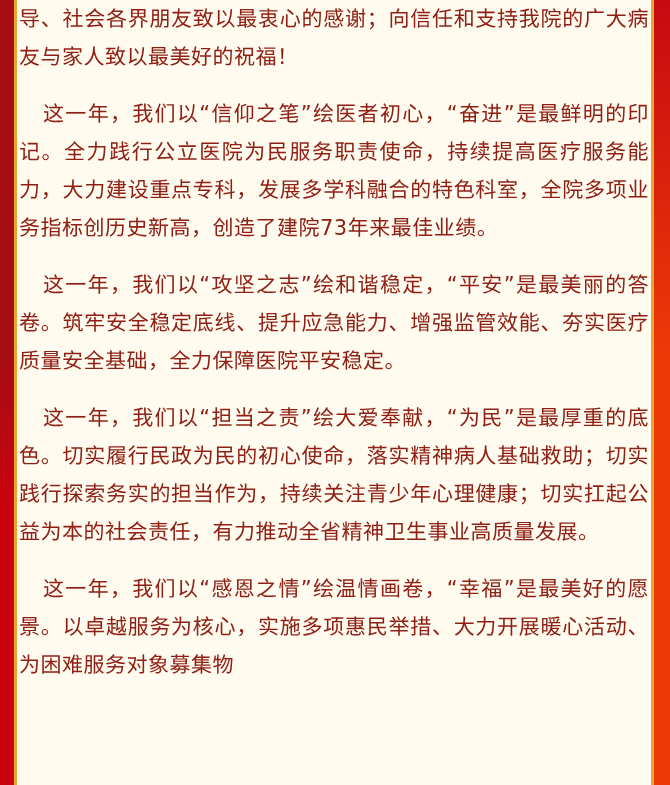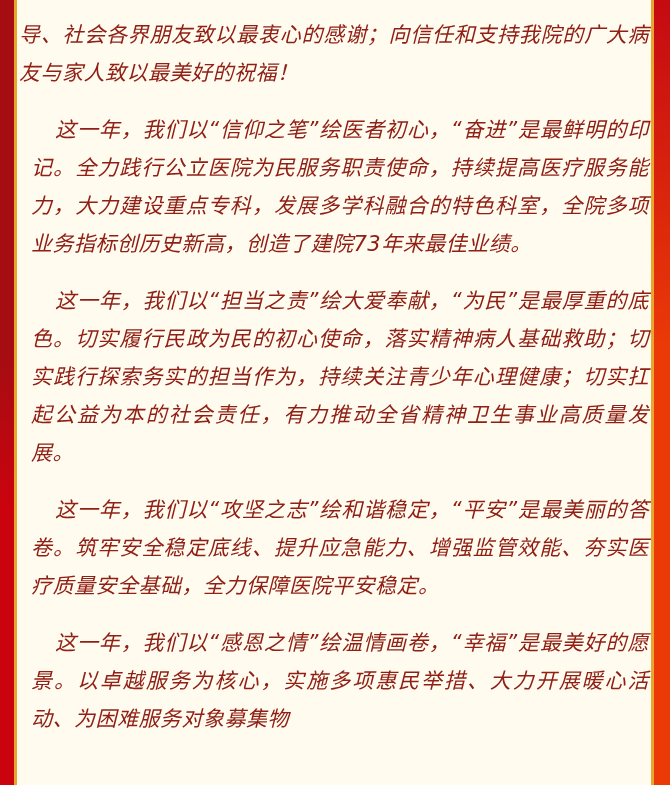--- a/index.html
+++ b/index.html
@@ -35,44 +35,42 @@
     border-right: 3px solid var(--gold-trim);
   }
   .border-strip.right {
     width: 19px;
     background: linear-gradient(to bottom, var(--right-border-top) 0%, var(--right-border-bottom) 45%, var(--right-border-bottom) 100%);
     border-left: 3px solid var(--gold-trim);
   }
   .content {
     flex: 1 1 auto;
     height: 100%;
-    padding: 16px 2px;
+    padding: 0 2px;
     overflow: hidden;
-    font-style: italic;
   }
   .para {
     color: var(--text);
     font-size: 21px;
     line-height: 38px;
     text-align: justify;
     letter-spacing: 0.5px;
     margin-bottom: 19px;
     word-break: break-all;
   }
   .para.indent {
     text-indent: 24px;
-    margin-left: 12px;
   }
 </style>
 </head>
 <body>
 
 <div class="page">
   <div class="border-strip left"></div>
   <main class="content">
     <p class="para">导、社会各界朋友致以最衷心的感谢；向信任和支持我院的广大病友与家人致以最美好的祝福！</p>
     <p class="para indent">这一年，我们以“信仰之笔”绘医者初心，“奋进”是最鲜明的印记。全力践行公立医院为民服务职责使命，持续提高医疗服务能力，大力建设重点专科，发展多学科融合的特色科室，全院多项业务指标创历史新高，创造了建院73年来最佳业绩。</p>
+    <p class="para indent">这一年，我们以“攻坚之志”绘和谐稳定，“平安”是最美丽的答卷。筑牢安全稳定底线、提升应急能力、增强监管效能、夯实医疗质量安全基础，全力保障医院平安稳定。</p>
     <p class="para indent">这一年，我们以“担当之责”绘大爱奉献，“为民”是最厚重的底色。切实履行民政为民的初心使命，落实精神病人基础救助；切实践行探索务实的担当作为，持续关注青少年心理健康；切实扛起公益为本的社会责任，有力推动全省精神卫生事业高质量发展。</p>
-    <p class="para indent">这一年，我们以“攻坚之志”绘和谐稳定，“平安”是最美丽的答卷。筑牢安全稳定底线、提升应急能力、增强监管效能、夯实医疗质量安全基础，全力保障医院平安稳定。</p>
     <p class="para indent">这一年，我们以“感恩之情”绘温情画卷，“幸福”是最美好的愿景。以卓越服务为核心，实施多项惠民举措、大力开展暖心活动、为困难服务对象募集物</p>
   </main>
   <div class="border-strip right"></div>
 </div>
 
 </body></html>

